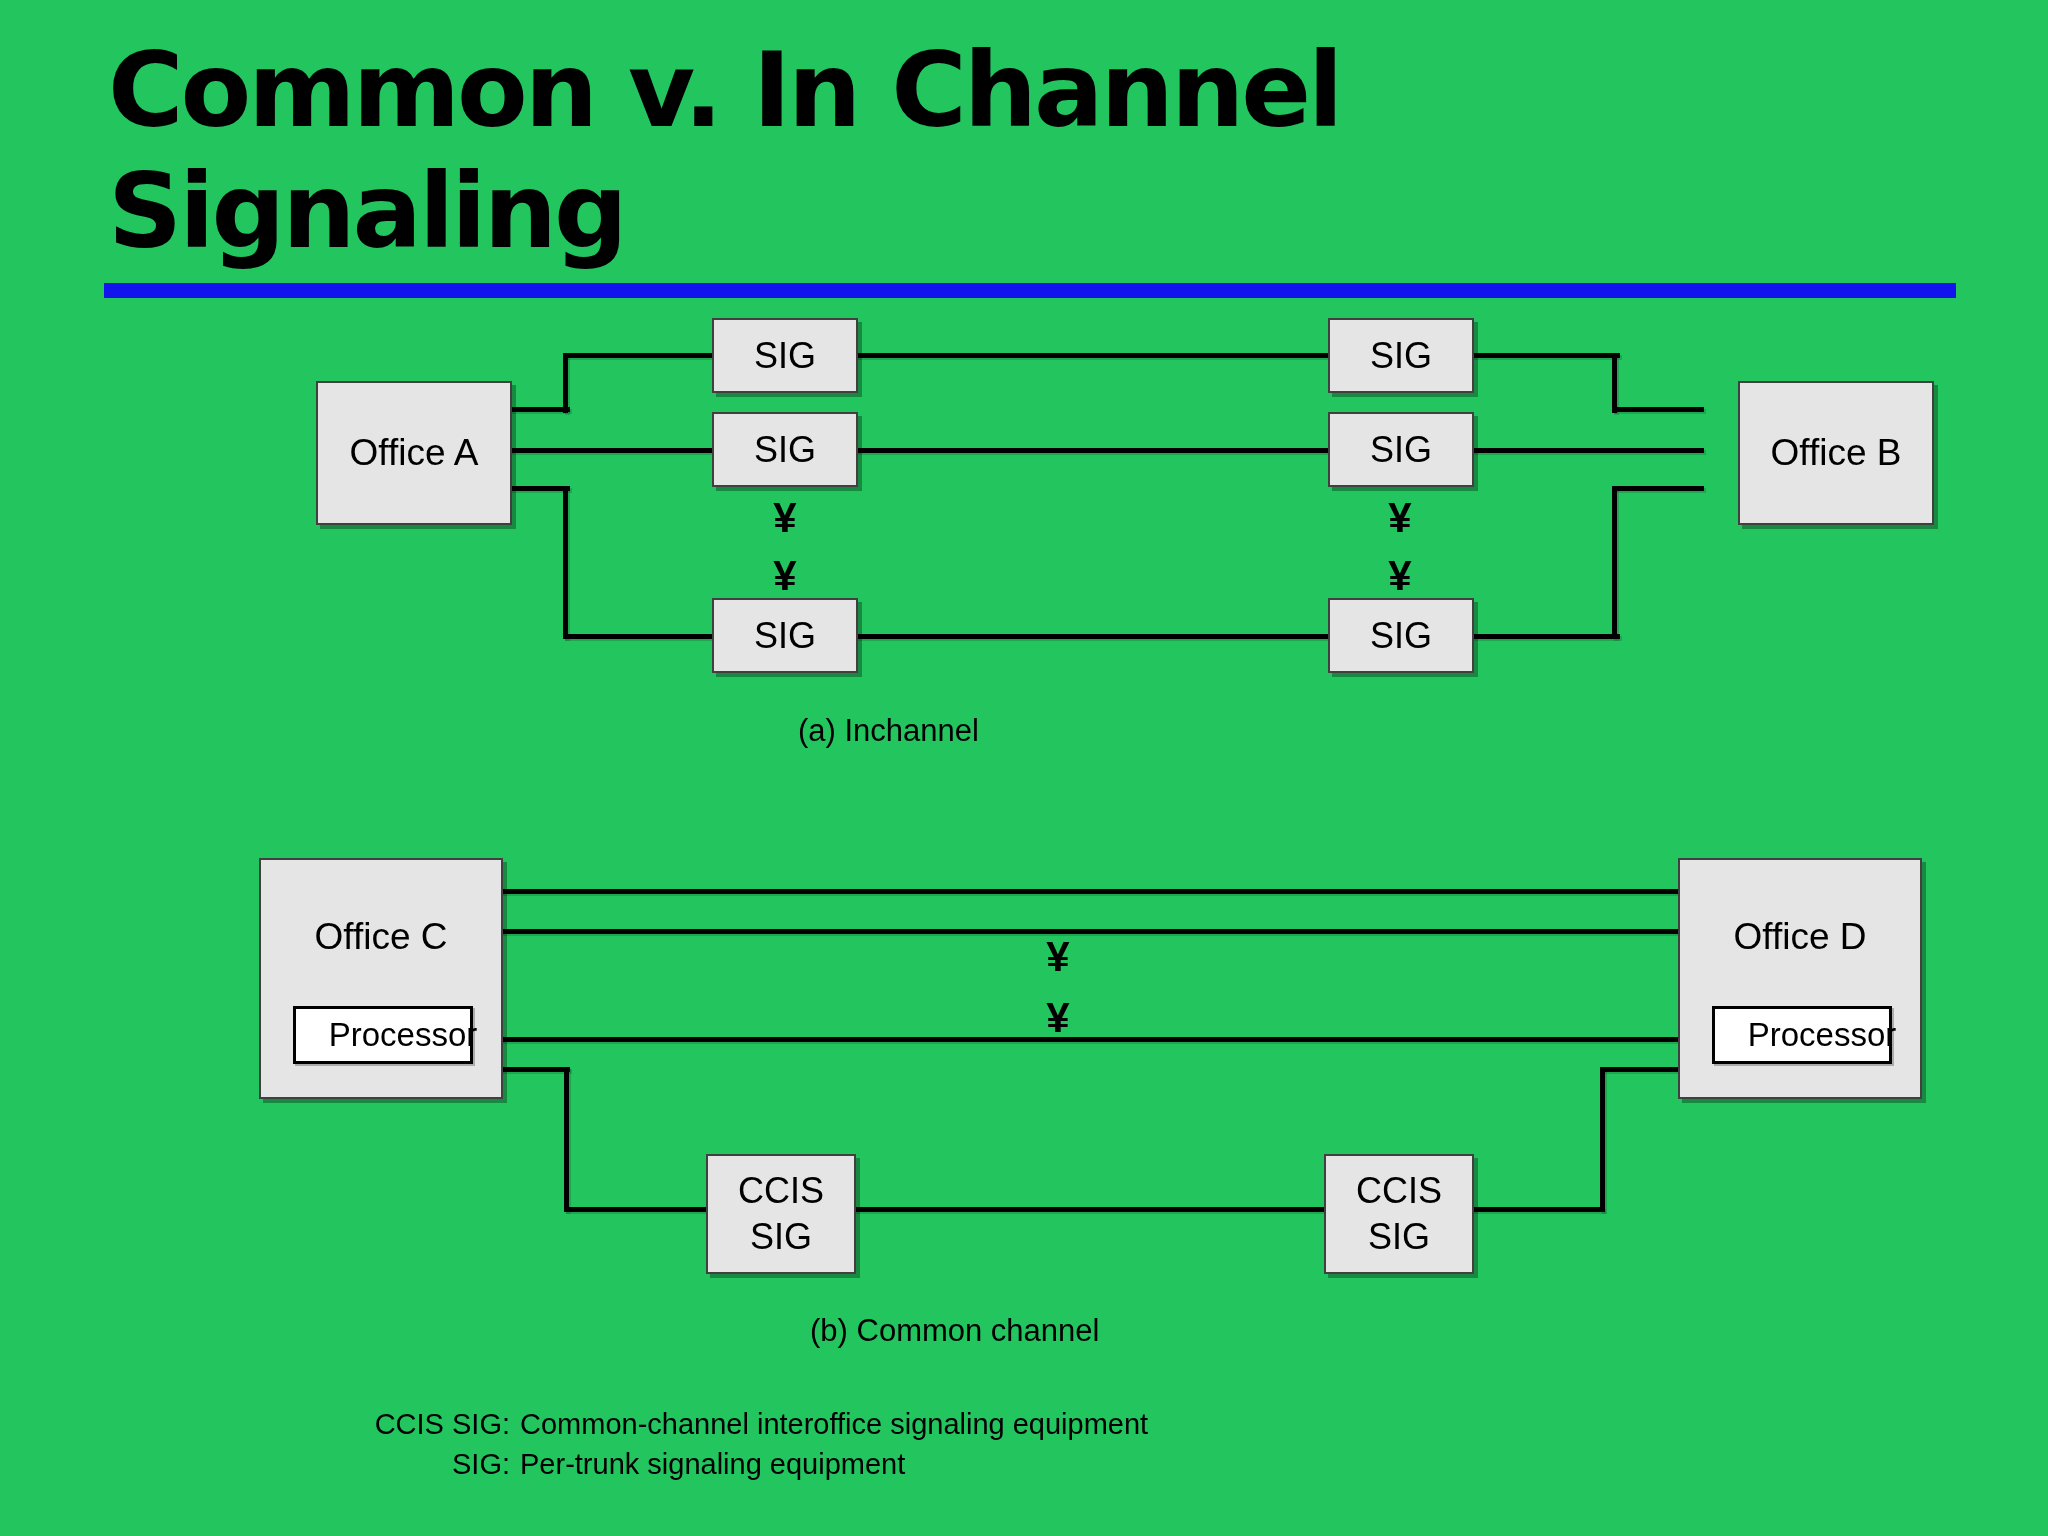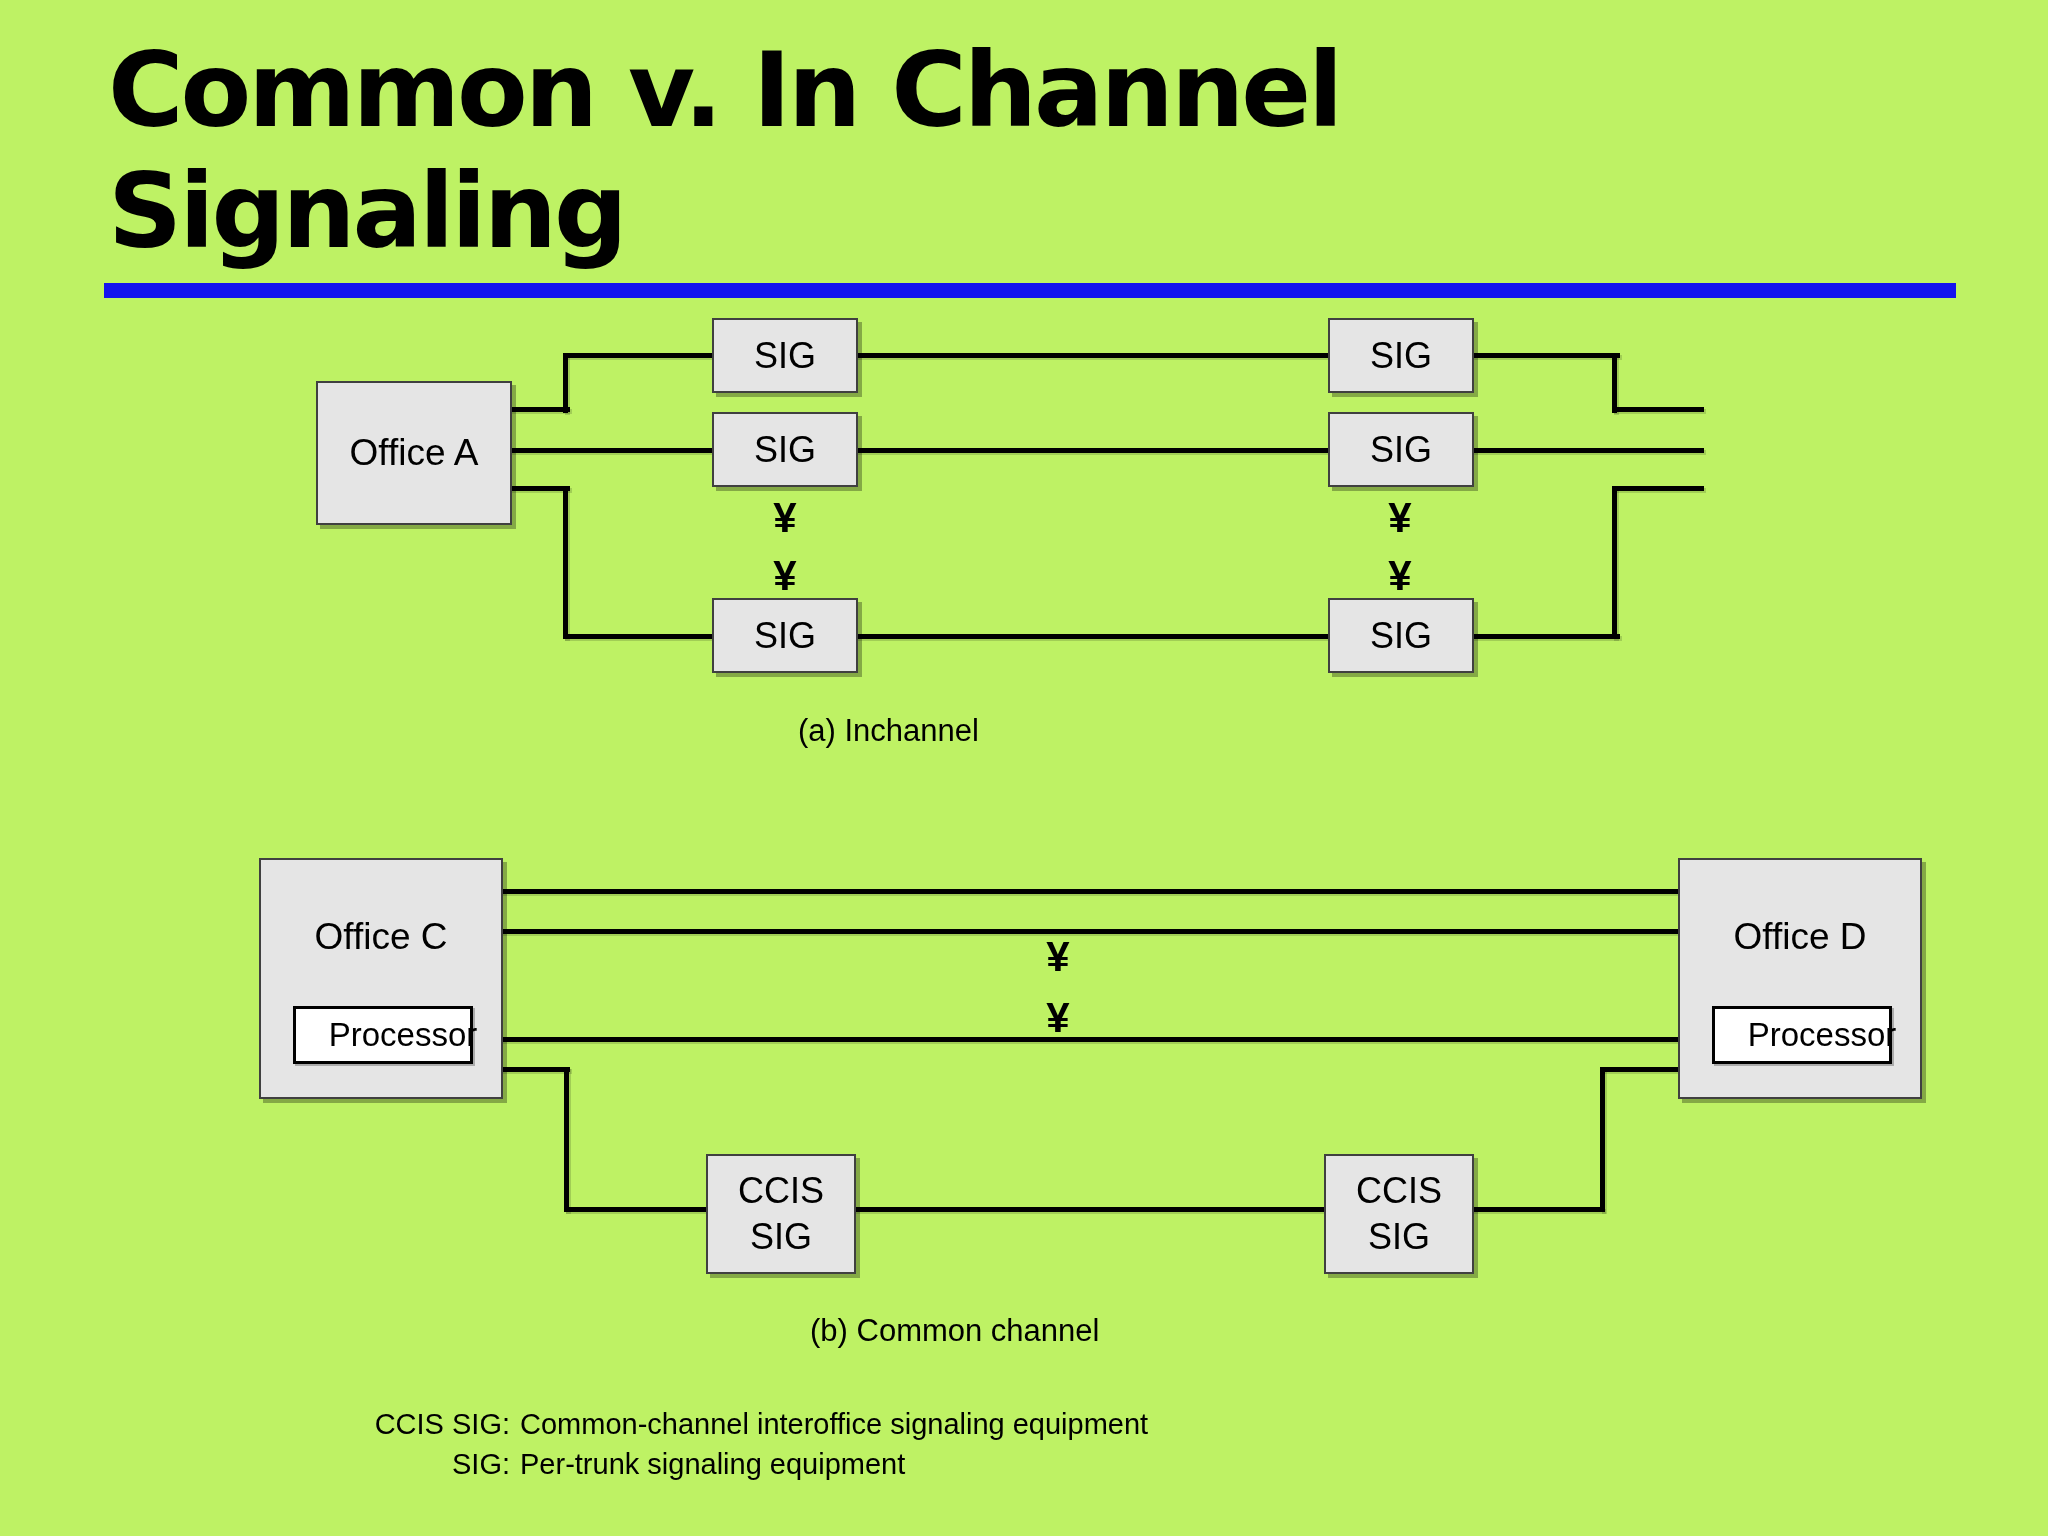--- a/index.html
+++ b/index.html
@@ -1,19 +1,19 @@
 <!DOCTYPE html>
 <html style="--accent: #1313ee; --boxfill: #e5e5e5;"><head>
 <meta charset="utf-8">
 <style>
   html,body{margin:0;padding:0;background:#fff;}
   .slide{
     position:relative;
     width:2048px;height:1536px;
-    background:#bef264;
+    background:#22c55e;
     overflow:hidden;
     font-family:"Liberation Sans",sans-serif;
     color:#000;
   }
   .title{
     position:absolute;left:108px;top:30px;width:1860px;
     font-family:"DejaVu Sans",sans-serif;
     font-weight:bold;
     font-size:103px;
     line-height:1.17;
@@ -90,20 +90,23 @@
   <div class="vl" style="left:563px;top:486px;height:153px"></div>
   <div class="hl" style="left:563px;top:634px;width:151px"></div>
   <div class="hl" style="left:856px;top:634px;width:474px"></div>
   <div class="hl" style="left:1472px;top:634px;width:148px"></div>
   <div class="vl" style="left:1612px;top:486px;height:153px"></div>
   <div class="hl" style="left:1612px;top:486px;width:92px"></div>
 
   <div class="gbox office-a" style="left:278px;top:381px">
     <span>Office A</span>
   </div>
+  <div class="gbox office-b" style="left:1700px;top:381px">
+    <span>Office B</span>
+  </div>
 
   <div class="gbox sig" style="left:712px;top:318px">
     <span>SIG</span>
   </div>
   <div class="gbox sig" style="left:712px;top:412px">
     <span>SIG</span>
   </div>
   <div class="gbox sig" style="left:712px;top:598px">
     <span>SIG</span>
   </div>

